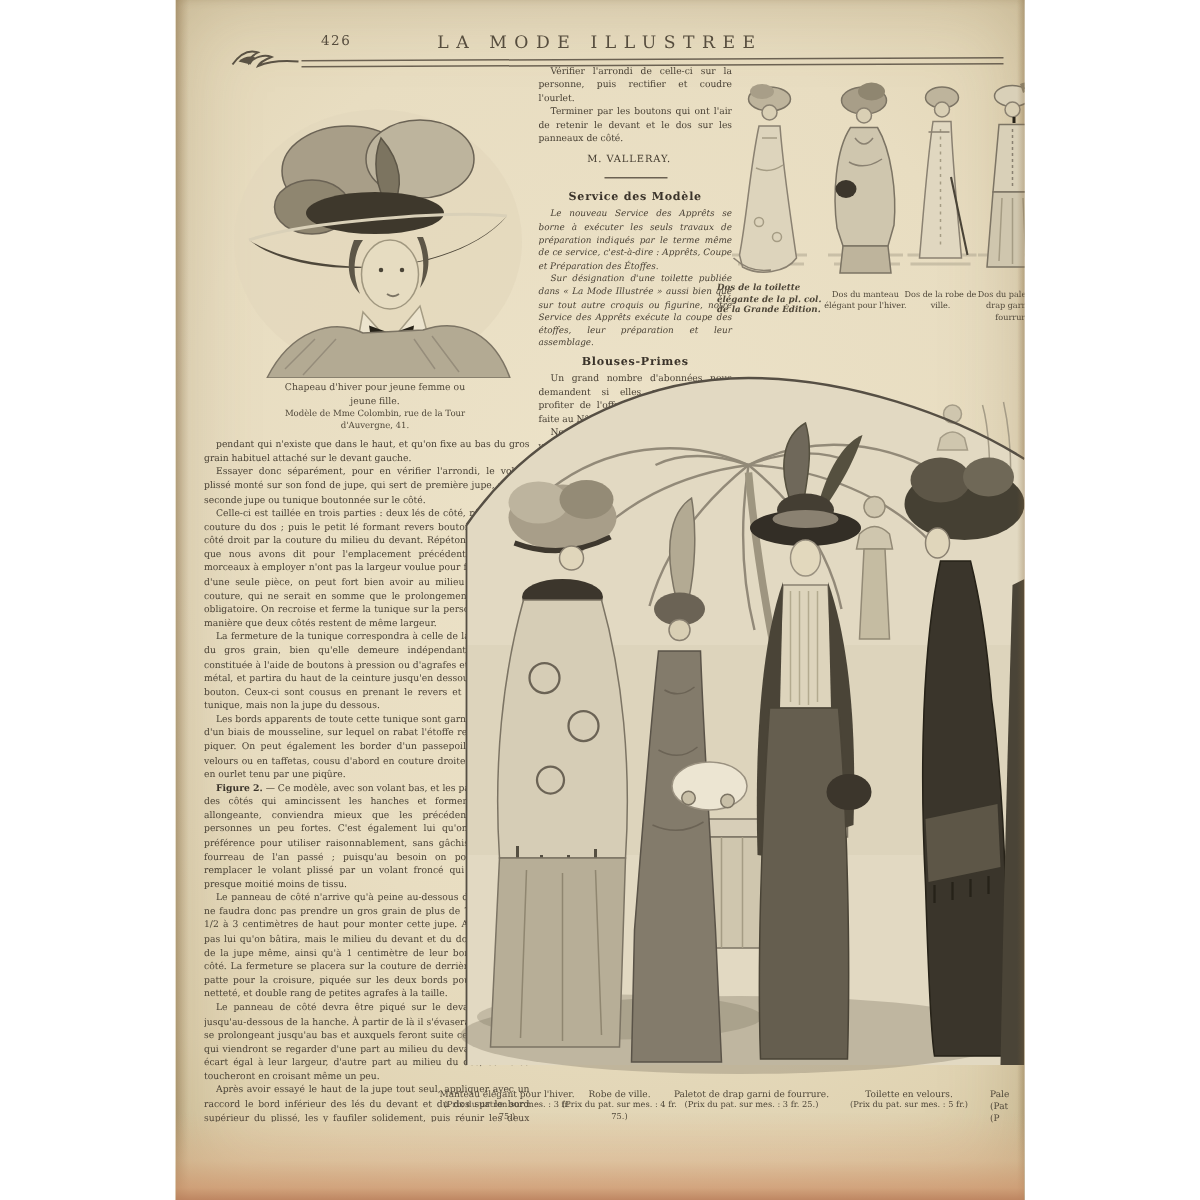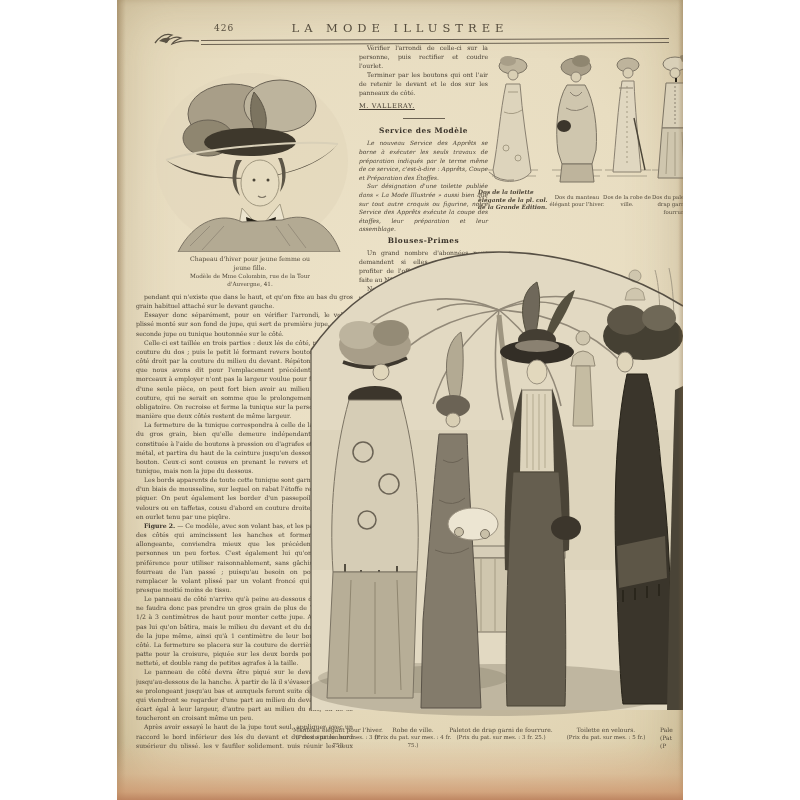--- a/index.html
+++ b/index.html
@@ -33,21 +33,21 @@
   .portrait-caption{position:absolute;left:28px;top:255px;width:210px;text-align:center;color:#50483a;}
   .portrait-caption .l1{font-size:6.2px;line-height:8.5px;}
   .portrait-caption .l2{font-size:5.7px;line-height:8px;}
   .leftcol{position:absolute;left:19px;top:292px;width:217px;height:456px;overflow:hidden;}
   p.body{margin:0;font-size:6.15px;line-height:9.15px;text-align:justify;text-indent:8px;color:#4a4236;}
   p.body b{color:#3a332a;}
 
   
   .midcol{position:absolute;left:242px;top:44px;width:129px;color:#4a4236;}
   .midcol p{margin:0;font-size:6.1px;line-height:8.9px;text-align:justify;text-indent:8px;}
-  .sig{font-size:6.6px;letter-spacing:.6px;text-align:left;padding-right:8px;margin-top:5px;color:#443c30;text-decoration:underline;}
+  .sig{font-size:6.6px;letter-spacing:.6px;text-align:center;padding-right:8px;margin-top:5px;color:#443c30;}
   .divider{width:42px;height:1px;background:#6b6152;margin:8px auto 7px auto;}
   .sect-title{font-size:7.4px;font-weight:bold;text-align:center;letter-spacing:.5px;margin:2px 0 4px 0;color:#3a332a;}
   .midcol p.it{font-style:italic;font-size:5.9px;line-height:8.6px;}
   .clip-narrow{width:112px;}
 
   
   .backfig{position:absolute;top:52px;}
   .bv-cap{position:absolute;text-align:center;color:#50483a;font-size:5.4px;line-height:7.3px;}
   .bv-cap.bold{font-weight:bold;font-style:italic;font-size:5.8px;line-height:7.6px;text-align:left;}
 

